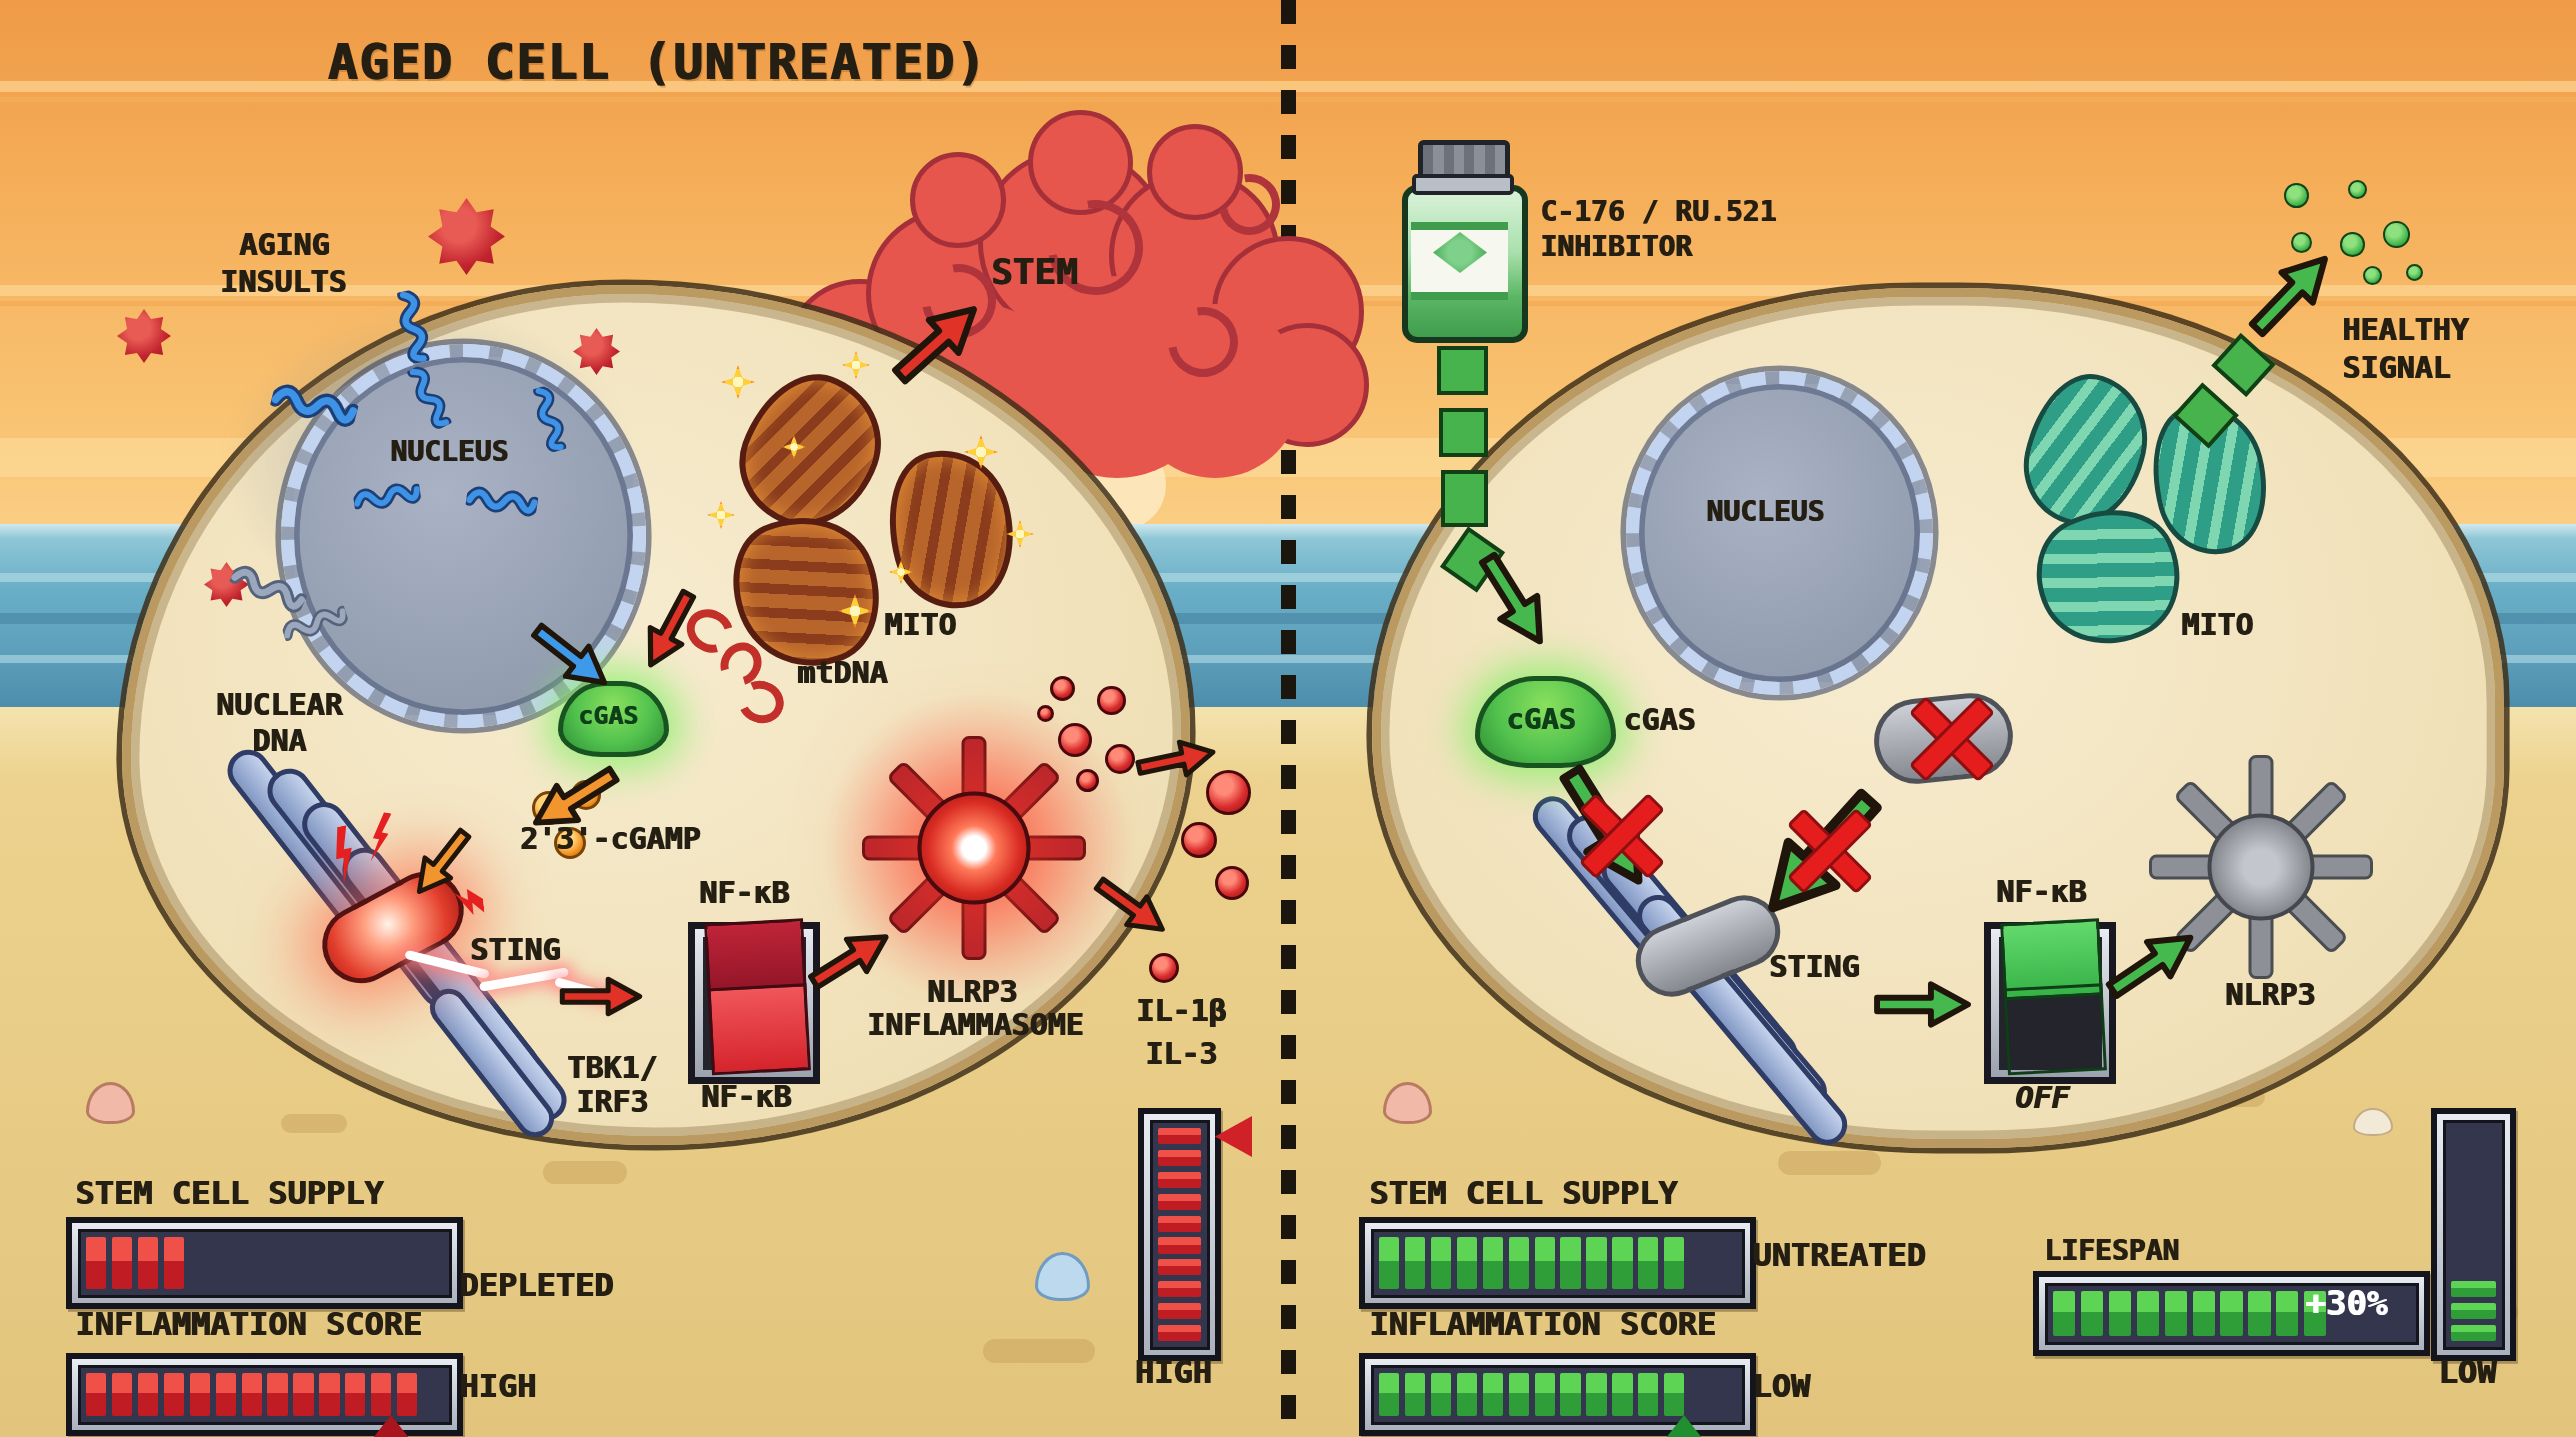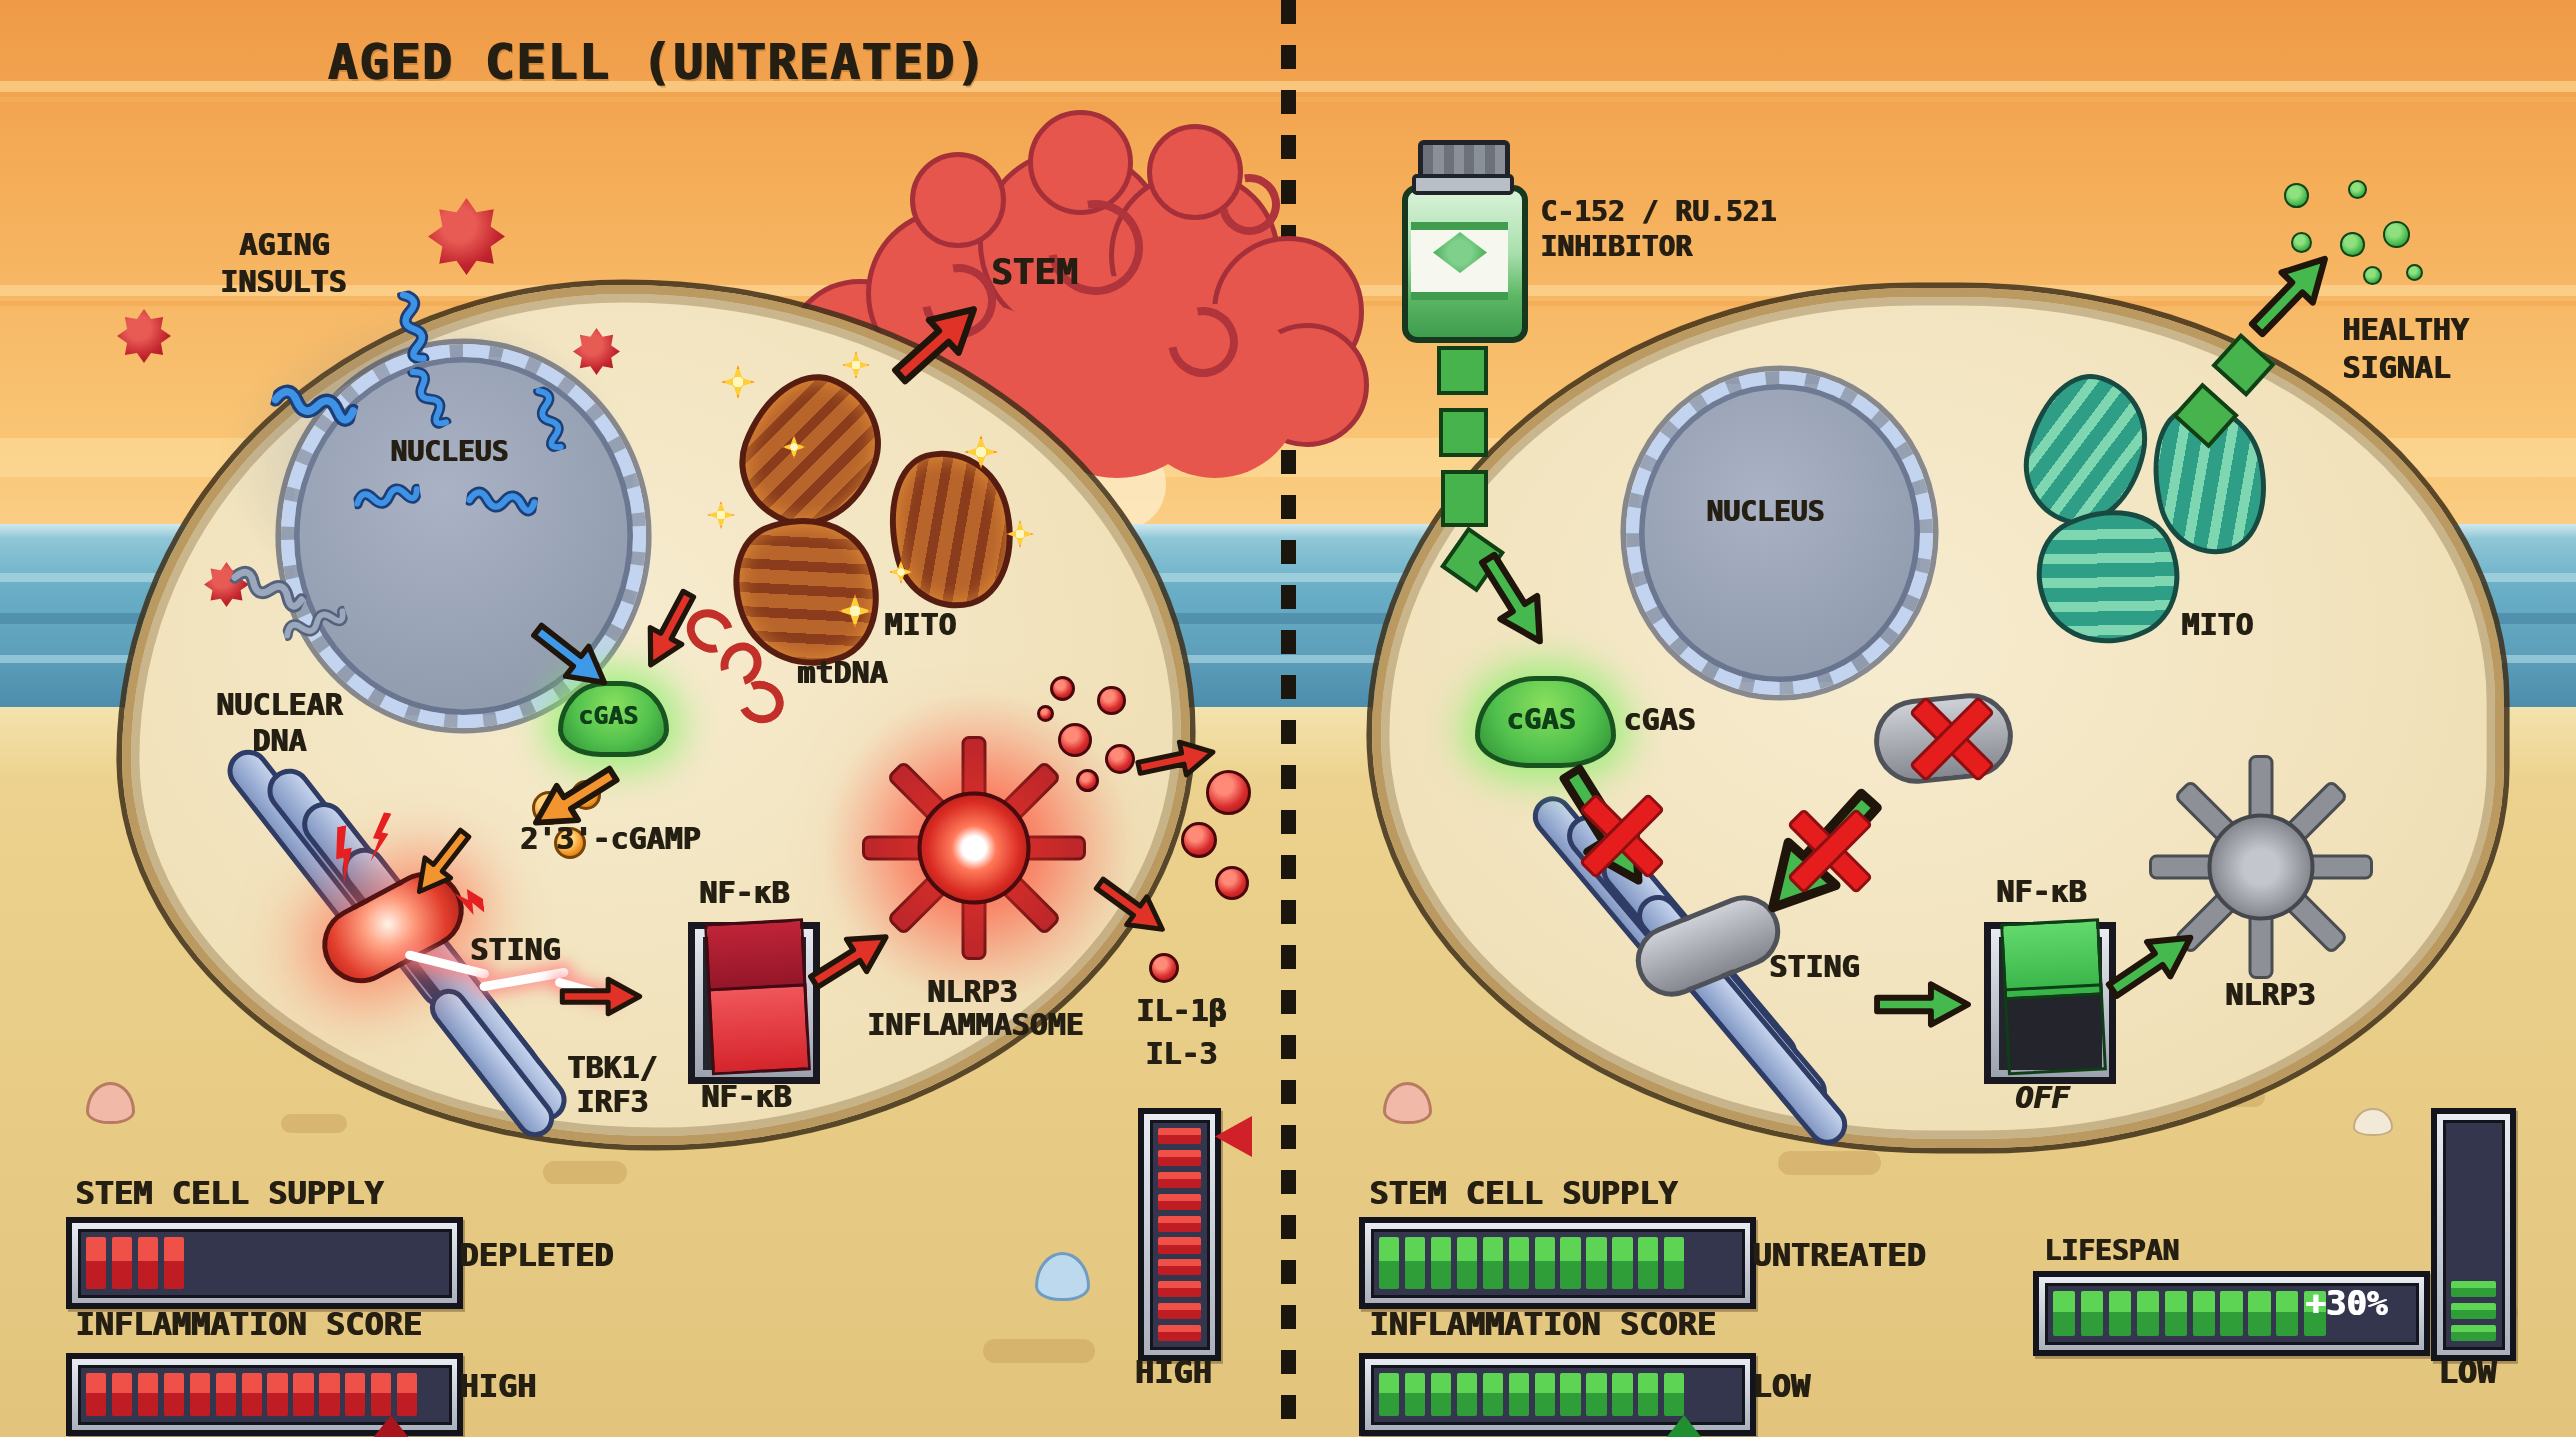--- a/index.html
+++ b/index.html
@@ -316,21 +316,21 @@
         <div class="seg"></div>
         <div class="seg"></div>
         <div class="seg"></div>
         <div class="seg"></div>
         <div class="seg"></div>
         <div class="seg"></div>
         <div class="seg"></div>
         <div class="seg"></div>
       </div>
     </div>
-  <div class="lbl lla" style="left:459px;top:1255px;font-size:32px;">DEPLETED</div>
+  <div class="lbl lla" style="left:459px;top:1285px;font-size:32px;">DEPLETED</div>
   <div class="lbl lla" style="left:75px;top:1324px;font-size:32px;">INFLAMMATION SCORE</div>
   <div class="meter red" style="left:66px;top:1353px;width:374px;height:60px;">
       <div class="inner">
         <div class="seg on"></div>
         <div class="seg on"></div>
         <div class="seg on"></div>
         <div class="seg on"></div>
         <div class="seg on"></div>
         <div class="seg on"></div>
         <div class="seg on"></div>
@@ -367,21 +367,21 @@
 
   <div class="abs mitook" style="left:2027px;top:374px;width:108px;height:142px;transform:rotate(12deg);"></div>
   <div class="abs mitook" style="left:2153px;top:403px;width:103px;height:142px;transform:rotate(-15deg);"></div>
   <div class="abs mitook" style="left:2041px;top:505px;width:126px;height:133px;transform:rotate(64deg);"></div>
 
   <div class="abs bcap" style="left:1418px;top:140px;width:82px;height:36px;"></div>
   <div class="abs brim" style="left:1412px;top:174px;width:94px;height:13px;"></div>
   <div class="abs bbody" style="left:1402px;top:185px;width:114px;height:146px;"></div>
   <div class="abs blabel" style="left:1411px;top:222px;width:97px;height:62px;"></div>
   <div class="abs bdiam" style="left:1433px;top:232px;width:54px;height:41px;"></div>
-  <div class="lbl lla" style="left:1540px;top:211px;font-size:28px;">C-152 / RU.521</div>
+  <div class="lbl lla" style="left:1540px;top:211px;font-size:28px;">C-176 / RU.521</div>
   <div class="lbl lla" style="left:1540px;top:246px;font-size:28px;">INHIBITOR</div>
 
   <div class="abs gd gdash" style="left:1437px;top:346px;width:43px;height:41px;"></div>
   <div class="abs gdash" style="left:1439px;top:408px;width:41px;height:41px;"></div>
   <div class="abs gdash" style="left:1441px;top:470px;width:39px;height:49px;"></div>
   <div class="abs gdash" style="left:1450px;top:535px;width:37px;height:41px;transform:rotate(35deg);"></div>
   <div class="arr a-grn" style="left:1460px;top:573px;width:108px;height:54px;transform:rotate(58deg);">
       <svg viewBox="0 0 120 60">
         <path d="M6 22 L70 22 L70 6 L114 30 L70 54 L70 38 L6 38 Z"></path>
       </svg>

